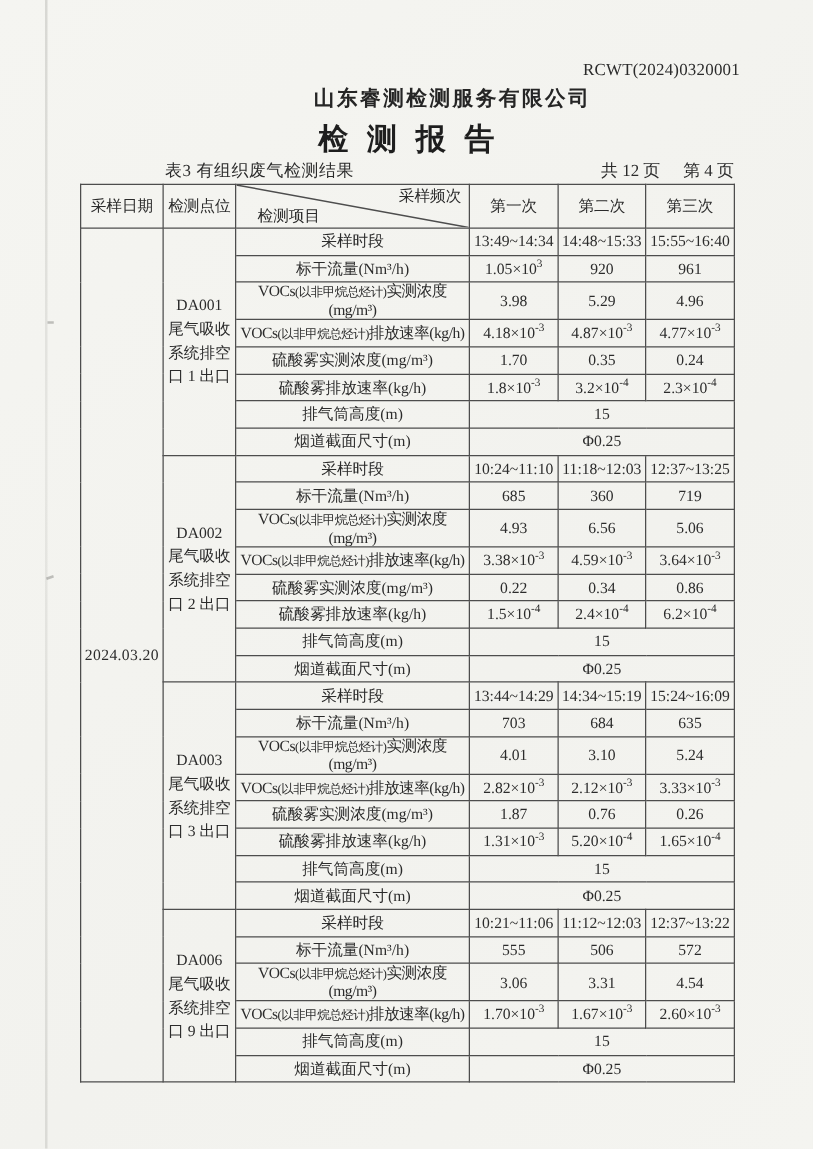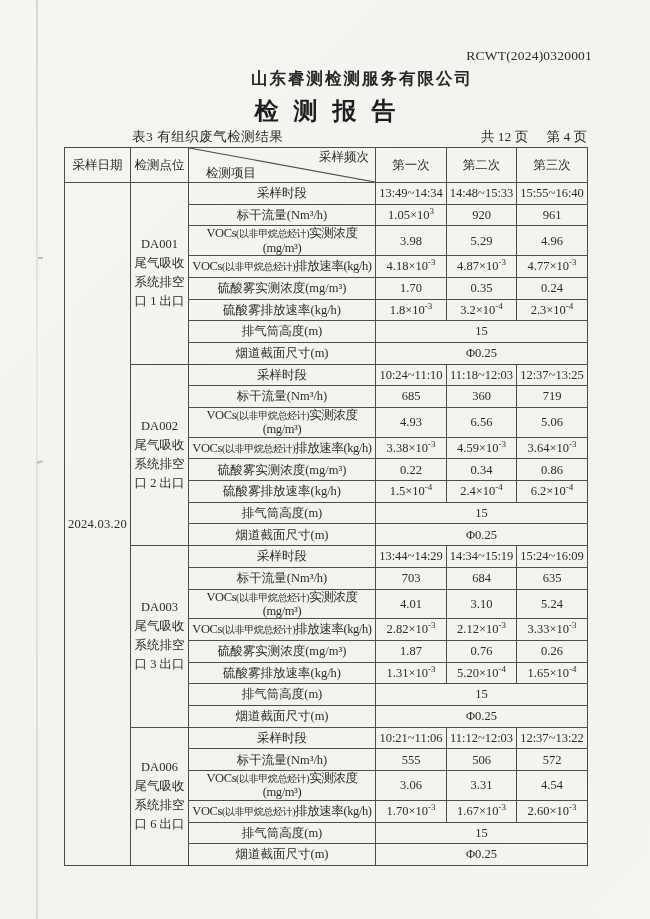--- a/index.html
+++ b/index.html
@@ -264,21 +264,21 @@
         </tr>
         <tr>
           <td class="item-cell">烟道截面尺寸(m)</td>
           <td colspan="3" class="value-cell">Φ0.25</td>
         </tr>
         <tr>
           <td rowspan="6" class="point-cell">
             <div>DA006</div>
             <div>尾气吸收</div>
             <div>系统排空</div>
-            <div>口 6 出口</div>
+            <div>口 9 出口</div>
           </td>
           <td class="item-cell">采样时段</td>
           <td class="value-cell">10:21~11:06</td>
           <td class="value-cell">11:12~12:03</td>
           <td class="value-cell">12:37~13:22</td>
         </tr>
         <tr>
           <td class="item-cell">标干流量(Nm³/h)</td>
           <td class="value-cell">555</td>
           <td class="value-cell">506</td>

